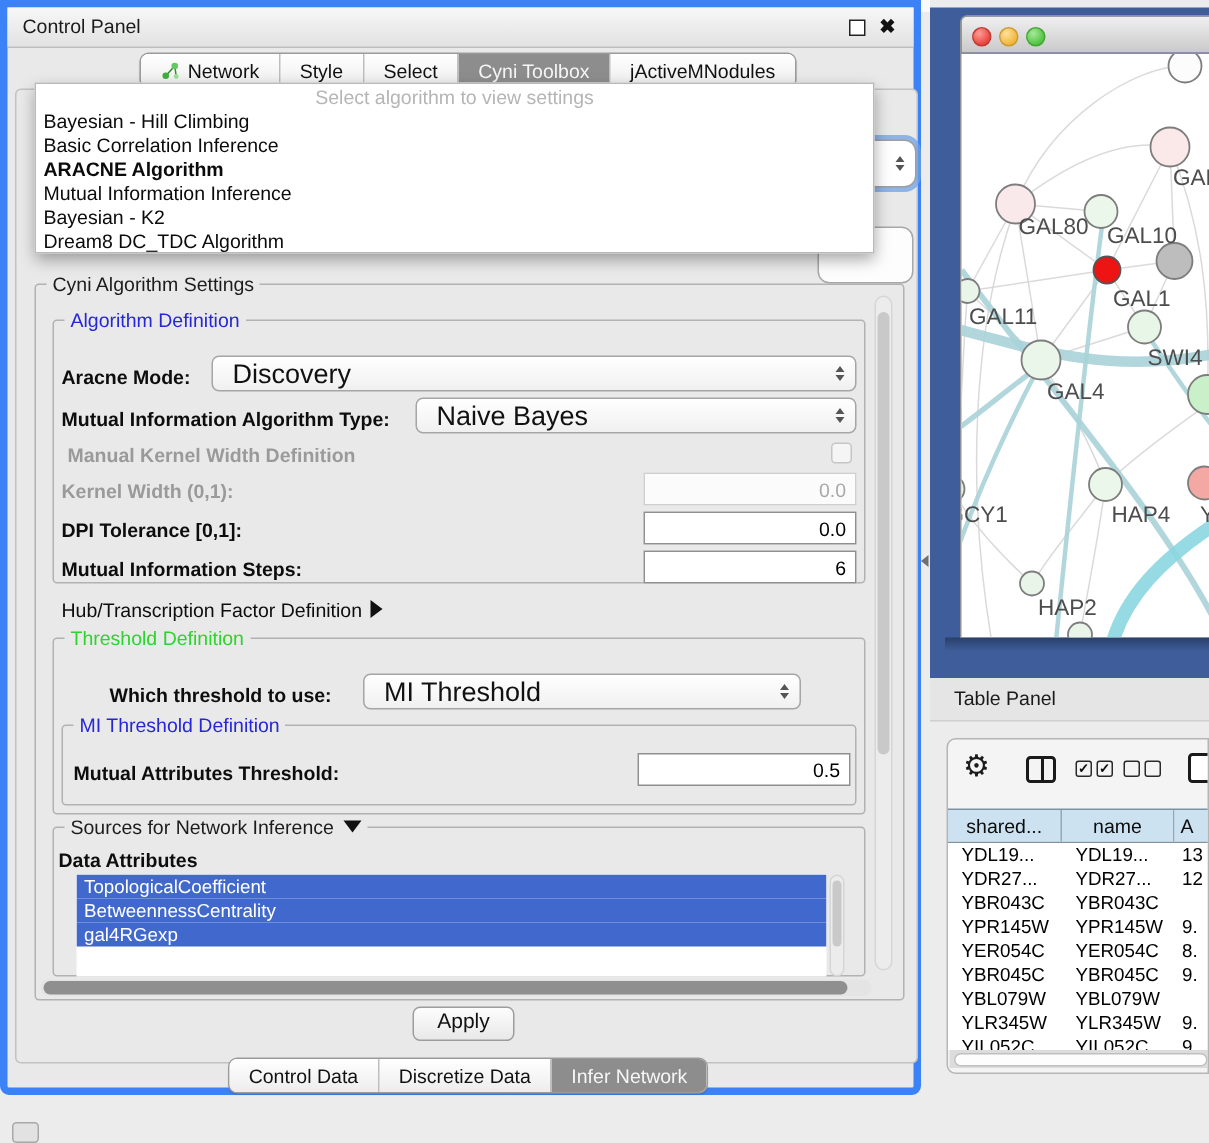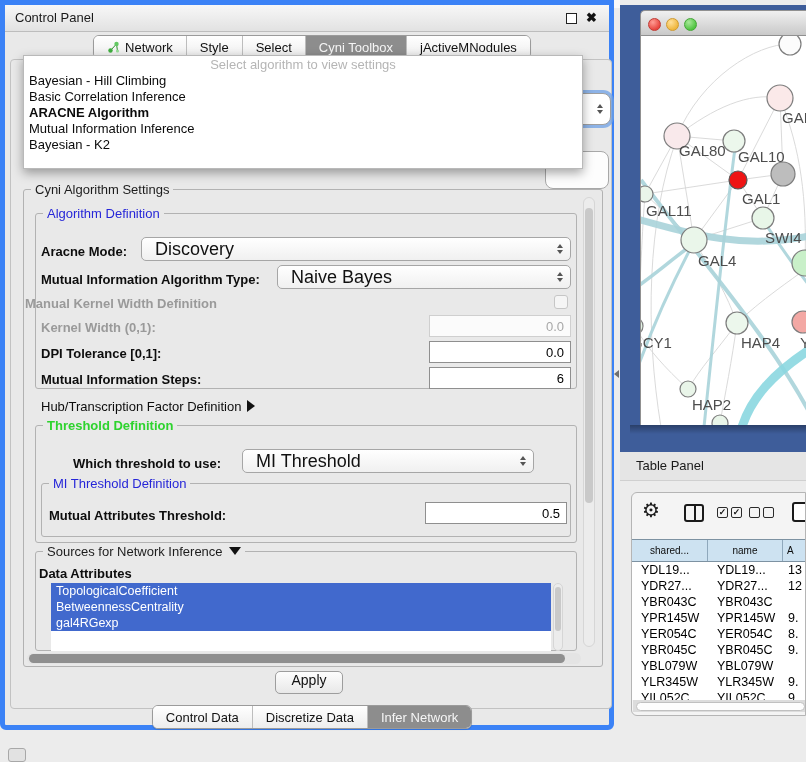--- a/index.html
+++ b/index.html
@@ -86,21 +86,21 @@
   .tp-box{position:absolute;left:631px;top:492px;width:175px;height:224px;background:#f4f4f4;
       border:1px solid #b5b5b5;border-radius:6px 0 0 6px;box-sizing:border-box;overflow:hidden;}
   .gear{position:absolute;left:10px;top:5px;font-size:20px;color:#1c1c1c;}
   .split-ico{position:absolute;left:52px;top:11px;width:20px;height:18px;border:2px solid #1a1a1a;border-radius:3px;box-sizing:border-box;}
   .split-ico i{position:absolute;left:50%;top:0;bottom:0;width:2px;background:#1a1a1a;}
   .cbx{position:absolute;width:11px;height:11px;border:1.6px solid #2a2a2a;border-radius:2px;box-sizing:border-box;
       font-size:9px;line-height:8px;text-align:center;color:#111;font-weight:bold;}
   .doc-ico{position:absolute;left:160px;top:9px;width:24px;height:20px;border:2px solid #1a1a1a;border-radius:3px;background:#fff;box-sizing:border-box;}
   .thead{position:absolute;left:0;top:46px;width:175px;height:23px;display:flex;
       border-top:1px solid #7d92a2;border-bottom:1px solid #7d92a2;box-sizing:border-box;}
-  .th{background:#cde2f1;border-right:1px solid #8fa8bc;font-size:10px;color:#0c0c0c;
+  .th{background:#cde2f1;border-right:1px solid #8fa8bc;font-size:13px;color:#0c0c0c;
       display:flex;align-items:center;justify-content:center;box-sizing:border-box;height:100%;}
   .th:nth-child(1){width:76px;} .th:nth-child(2){width:75px;} .th:nth-child(3){flex:1;justify-content:flex-start;padding-left:4px;}
   .tbody{position:absolute;left:0;top:69px;width:175px;height:138px;background:#fff;overflow:hidden;}
   .trow{display:flex;height:16px;}
   .tcell{font-size:12.5px;line-height:16px;color:#000;white-space:nowrap;overflow:hidden;box-sizing:border-box;}
   .tcell:nth-child(1){width:76px;padding-left:9px;}
   .tcell:nth-child(2){width:75px;padding-left:9px;}
   .tcell:nth-child(3){flex:1;padding-left:5px;}
   .tp-hsb{position:absolute;left:1px;top:207px;width:173px;height:12px;background:#dcdcdc;}
   .tp-hsb i{position:absolute;left:3px;right:1px;top:1.5px;bottom:1.5px;background:#fdfdfd;border:1px solid #c0c0c0;border-radius:6px;}
@@ -160,20 +160,21 @@
   <div class="frag2"></div>
 
   <div class="popup">
     <div class="popup-placeholder">Select algorithm to view settings</div>
     <div id="dropdown-options">
         <div class="opt">Bayesian - Hill Climbing</div>
         <div class="opt">Basic Correlation Inference</div>
         <div class="opt bold">ARACNE Algorithm</div>
         <div class="opt">Mutual Information Inference</div>
         <div class="opt">Bayesian - K2</div>
+        <div class="opt">Dream8 DC_TDC Algorithm</div>
       </div>
   </div>
 
   <div class="grp" style="left:18px;top:184px;width:580px;height:478px;"></div>
   <span class="grp-title" style="left:26px;top:177px;">Cyni Algorithm Settings</span>
 
   <div class="grp" style="left:30px;top:208px;width:542px;height:176px;"></div>
   <span class="grp-title blue" style="left:38px;top:201px;">Algorithm Definition</span>
 
   <span class="flabel" style="left:36px;top:239px;">Aracne Mode:</span>
@@ -187,21 +188,21 @@
 
   <span class="flabel" style="left:36px;top:267px;">Mutual Information Algorithm Type:</span>
   <div class="combo" style="left:272px;top:260px;width:294px;height:24px;">
     <span>Naive Bayes</span>
     <span class="spin">
         <i class="up"></i>
         <i class="dn"></i>
       </span>
   </div>
 
-  <span class="flabel dis" style="left:20px;top:291px;">Manual Kernel Width Definition</span>
+  <span class="flabel dis" style="left:40px;top:291px;">Manual Kernel Width Definition</span>
   <span class="cb" style="left:549px;top:290px;"></span>
 
   <span class="flabel dis" style="left:36px;top:315px;">Kernel Width (0,1):</span>
   <div class="tfield dis" style="left:424px;top:310px;width:142px;height:22px;">
     <span>0.0</span>
   </div>
 
   <span class="flabel" style="left:36px;top:341px;">DPI Tolerance [0,1]:</span>
   <div class="tfield" style="left:424px;top:336px;width:142px;height:22px;">
     <span>0.0</span>
@@ -210,21 +211,21 @@
   <span class="flabel" style="left:36px;top:367px;">Mutual Information Steps:</span>
   <div class="tfield" style="left:424px;top:362px;width:142px;height:22px;">
     <span>6</span>
   </div>
 
   <span class="plain" style="left:36px;top:394px;">
     <span>Hub/Transcription Factor Definition</span><span class="tri-r"></span>
   </span>
 
   <div class="grp" style="left:30px;top:420px;width:542px;height:118px;"></div>
-  <span class="grp-title greent" style="left:38px;top:413px;font-weight:bold;">Threshold Definition</span>
+  <span class="grp-title greent" style="left:38px;top:413px;">Threshold Definition</span>
 
   <span class="flabel" style="left:68px;top:451px;">Which threshold to use:</span>
   <div class="combo" style="left:237px;top:444px;width:292px;height:24px;">
     <span>MI Threshold</span>
     <span class="spin">
         <i class="up"></i>
         <i class="dn"></i>
       </span>
   </div>
 

